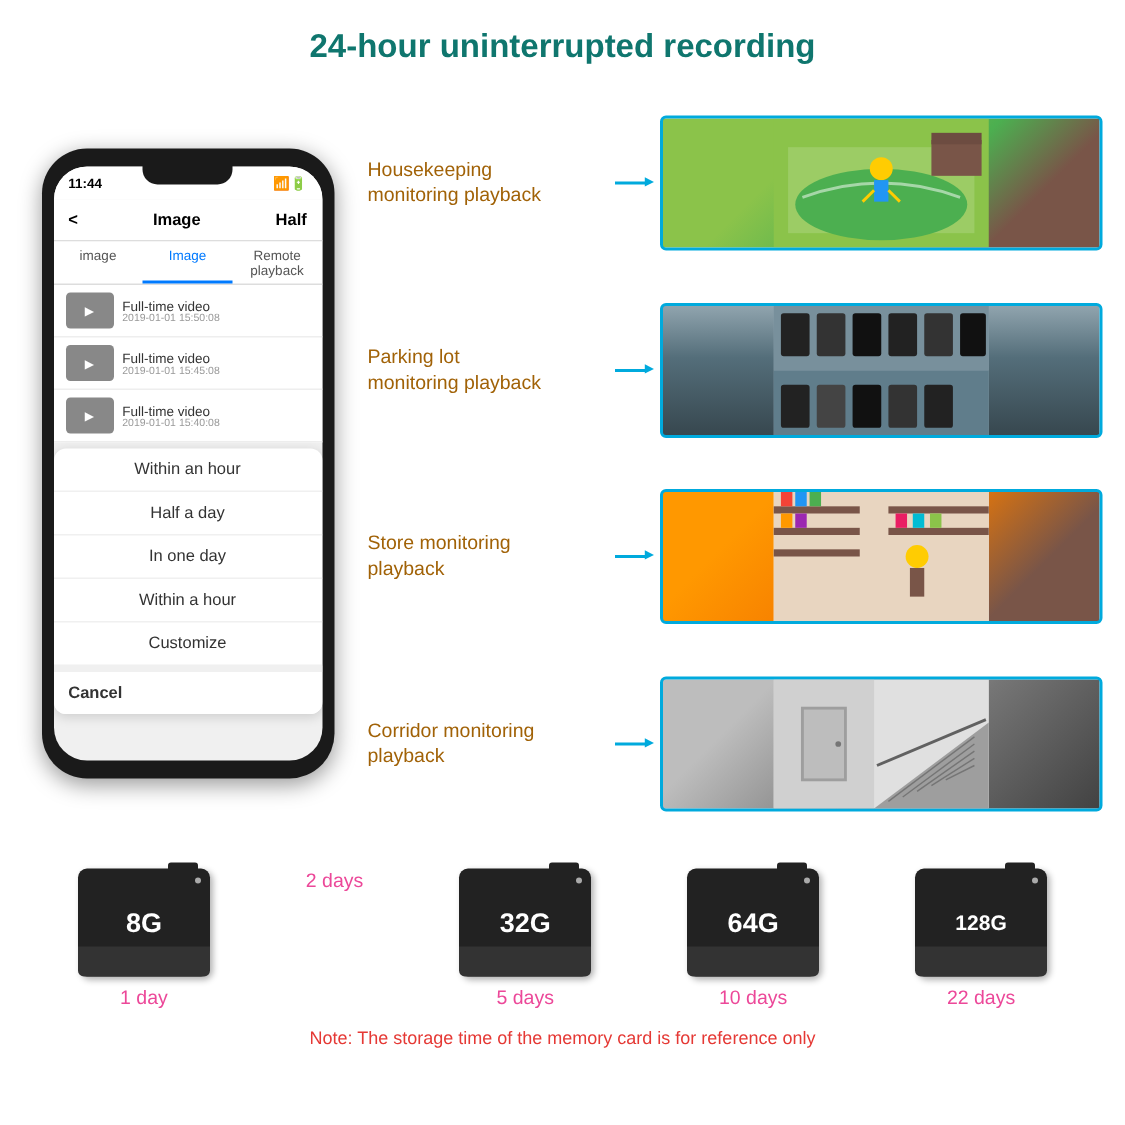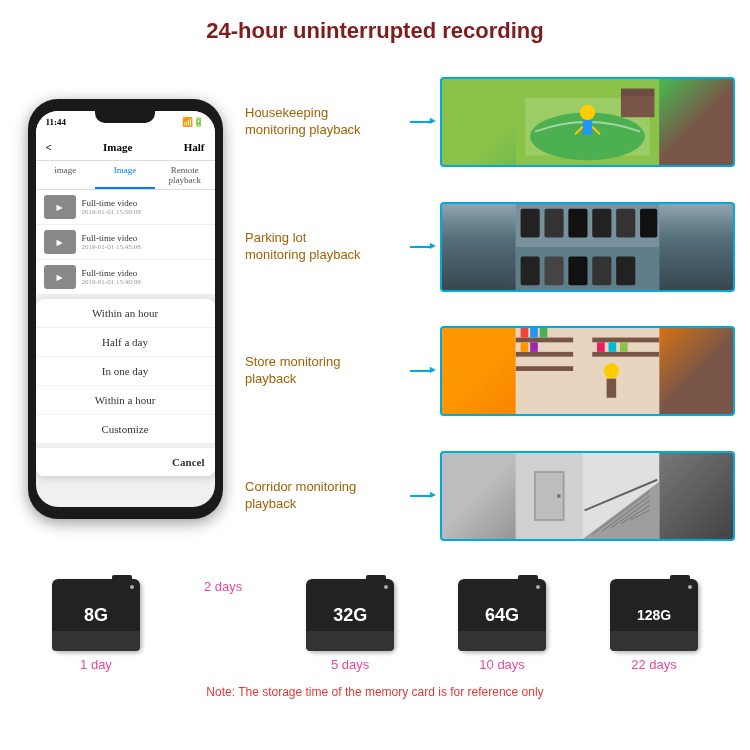--- a/index.html
+++ b/index.html
@@ -10,40 +10,39 @@
       font-family: Arial, sans-serif;
       overflow: hidden;
     }
 
     
     .header {
       text-align: center;
       padding: 18px 20px 10px;
       font-size: 22px;
       font-weight: bold;
-      color: #7f1d1d;
+      color: #0f766e;
     }
 
     
     .main-content {
       display: flex;
       flex-direction: row;
       padding: 0 15px;
       gap: 10px;
       height: 510px;
     }
 
     
     .phone-section {
       width: 220px;
       flex-shrink: 0;
       display: flex;
       align-items: center;
       justify-content: center;
-      font-family: Liberation Serif, serif;
     }
 
     .phone-outer {
       width: 195px;
       height: 420px;
       background: #1a1a1a;
       border-radius: 30px;
       padding: 12px 8px;
       box-shadow: 0 4px 15px rgba(0,0,0,0.4);
       position: relative;
@@ -165,21 +164,21 @@
       color: #333;
       text-align: center;
       border-bottom: 1px solid #f0f0f0;
     }
 
     .phone-dropdown-cancel {
       background: #fff;
       padding: 8px 10px;
       font-size: 11px;
       color: #333;
-      text-align: right;
+      text-align: left;
       font-weight: bold;
       border-top: 4px solid #f0f0f0;
     }
 
     
     .right-section {
       flex: 1;
       display: flex;
       flex-direction: column;
       justify-content: space-around;

